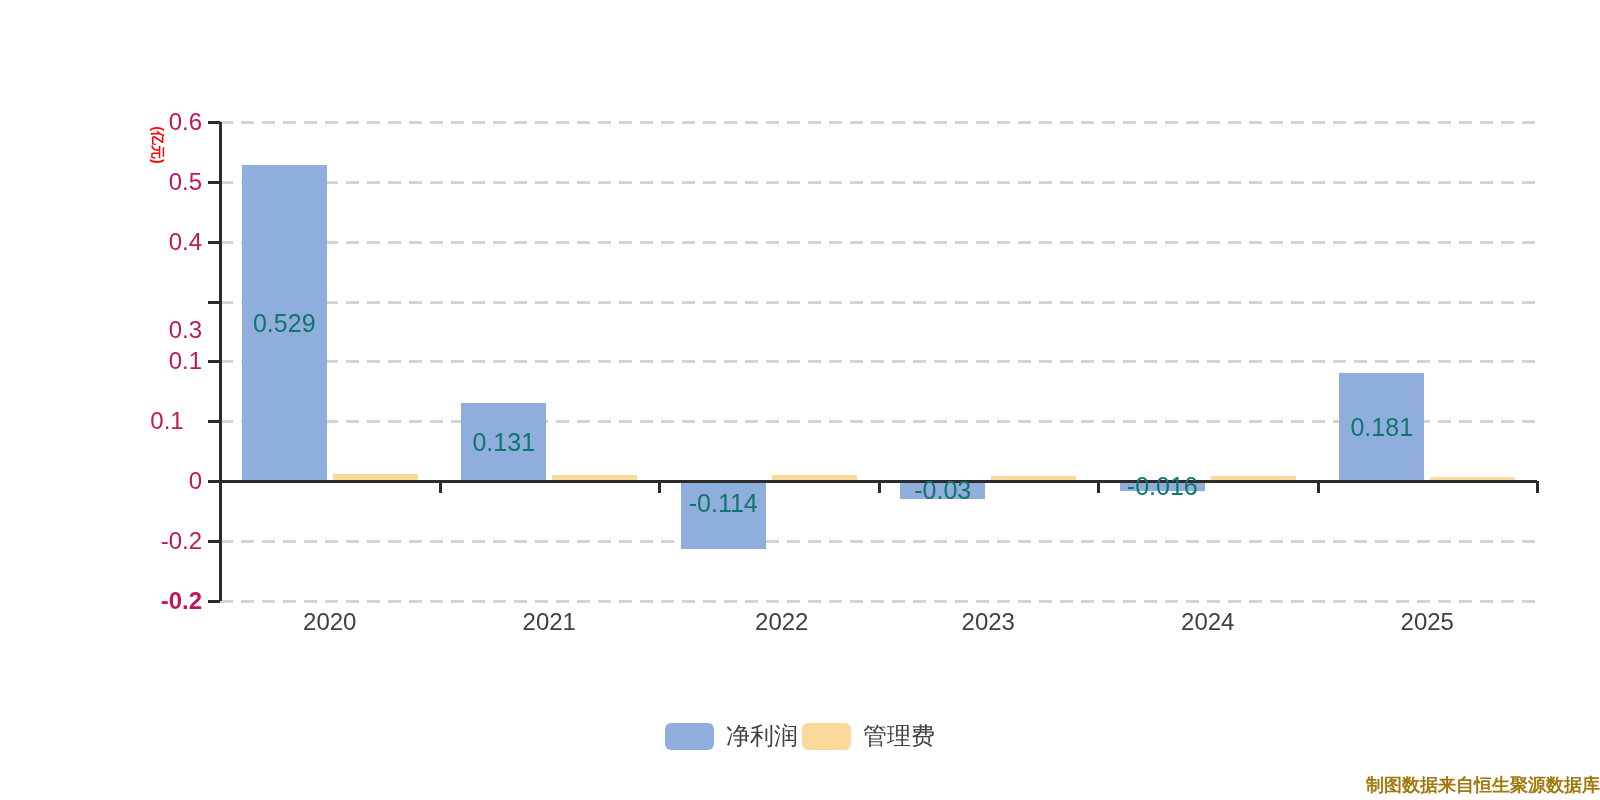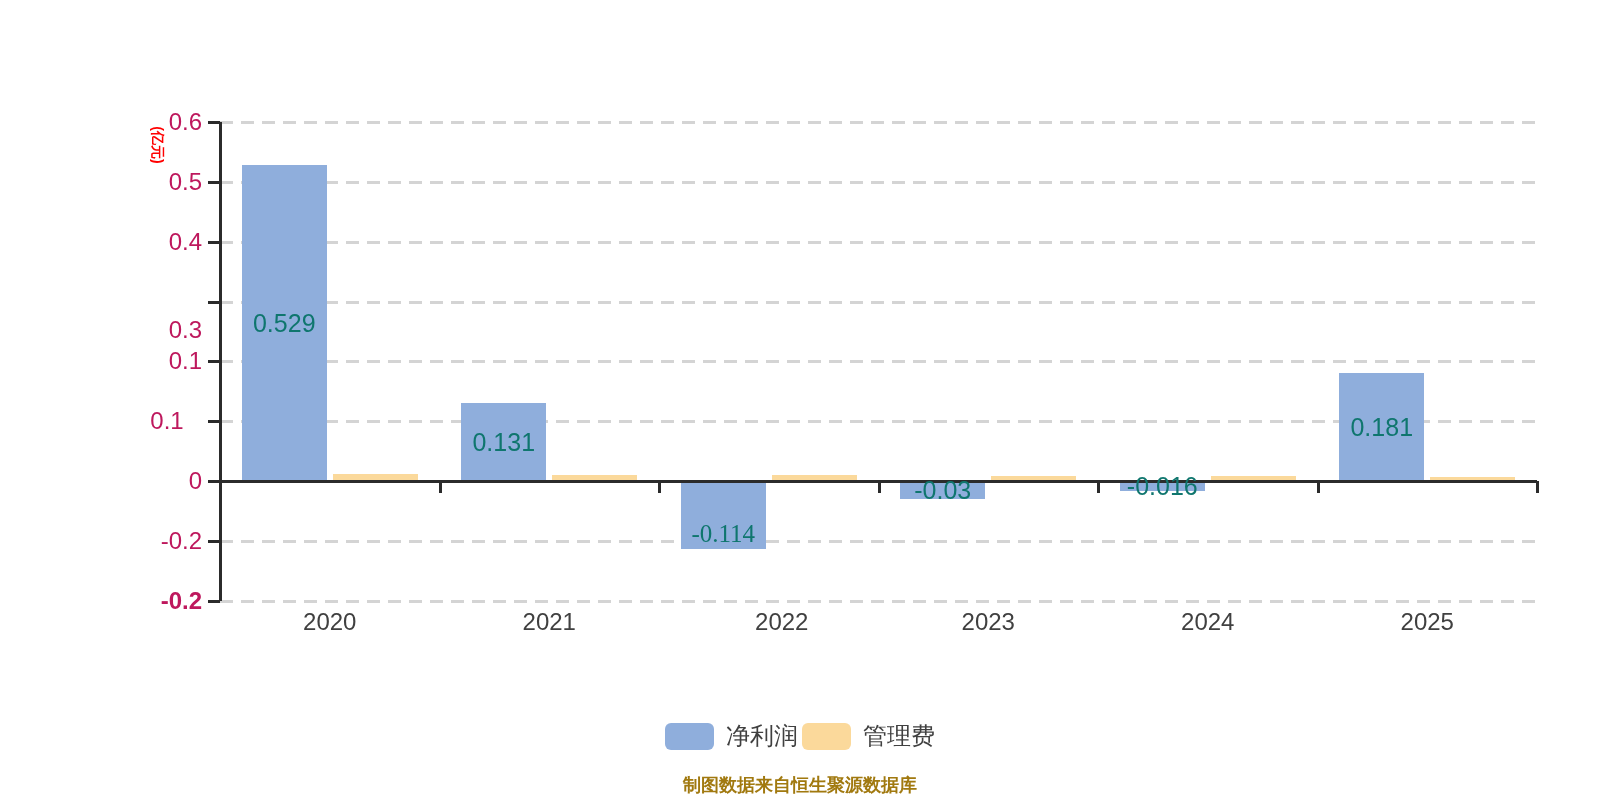--- a/index.html
+++ b/index.html
@@ -38,21 +38,21 @@
     transform:translate(-50%,-50%); white-space:nowrap;
   }
   .legend {
     position:absolute; top:720px; left:0; right:0;
     display:flex; justify-content:center; align-items:center; gap:4px;
   }
   .legend-item { display:flex; align-items:center; gap:12px; cursor:pointer; }
   .legend-swatch { width:49px; height:27px; border-radius:6px; }
   .legend-label { font-size:24px; color:#404040; }
   .source-note {
-    position:absolute; top:773px; left:0; right:0; text-align:center;
+    position:absolute; top:773px; left:0; right:0; text-align:right;
     font-size:18px; font-weight:bold; color:#a1790f;
   }
 </style>
 </head>
 <body>
 
 <div class="stage">
   <div class="y-axis-name">(亿元)</div>
 
   <div id="plot">
@@ -93,21 +93,21 @@
       <div class="x-tick" style="left: 1536px; top: 481px;"></div>
       <div class="bar" style="left: 241.75px; top: 165px; width: 85px; height: 316px; background: rgb(143, 174, 220);"></div>
       <div class="bar-label" style="left: 284.25px; top: 323px;">0.529</div>
       <div class="bar" style="left: 332.75px; top: 474px; width: 85px; height: 7px; background: rgb(251, 217, 155);"></div>
       <div class="x-tick-label" style="left: 329.75px; top: 608px;">2020</div>
       <div class="bar" style="left: 461.25px; top: 403px; width: 85px; height: 78px; background: rgb(143, 174, 220);"></div>
       <div class="bar-label" style="left: 503.75px; top: 442px;">0.131</div>
       <div class="bar" style="left: 552.25px; top: 475px; width: 85px; height: 6px; background: rgb(251, 217, 155);"></div>
       <div class="x-tick-label" style="left: 549.25px; top: 608px;">2021</div>
       <div class="bar" style="left: 680.75px; top: 481px; width: 85px; height: 68px; background: rgb(143, 174, 220);"></div>
-      <div class="bar-label" style="left: 723.25px; top: 534px; font-family: Liberation Serif, serif;">-0.114</div>
+      <div class="bar-label" style="left: 723.25px; top: 503px;">-0.114</div>
       <div class="bar" style="left: 771.75px; top: 475px; width: 85px; height: 6px; background: rgb(251, 217, 155);"></div>
       <div class="x-tick-label" style="left: 768.75px; top: 608px; margin-left: 13px;">2022</div>
       <div class="bar" style="left: 900.25px; top: 481px; width: 85px; height: 18px; background: rgb(143, 174, 220);"></div>
       <div class="bar-label" style="left: 942.75px; top: 490px;">-0.03</div>
       <div class="bar" style="left: 991.25px; top: 476px; width: 85px; height: 5px; background: rgb(251, 217, 155);"></div>
       <div class="x-tick-label" style="left: 988.25px; top: 608px;">2023</div>
       <div class="bar" style="left: 1119.75px; top: 481px; width: 85px; height: 10px; background: rgb(143, 174, 220);"></div>
       <div class="bar-label" style="left: 1162.25px; top: 486px;">-0.016</div>
       <div class="bar" style="left: 1210.75px; top: 476px; width: 85px; height: 5px; background: rgb(251, 217, 155);"></div>
       <div class="x-tick-label" style="left: 1207.75px; top: 608px;">2024</div>

